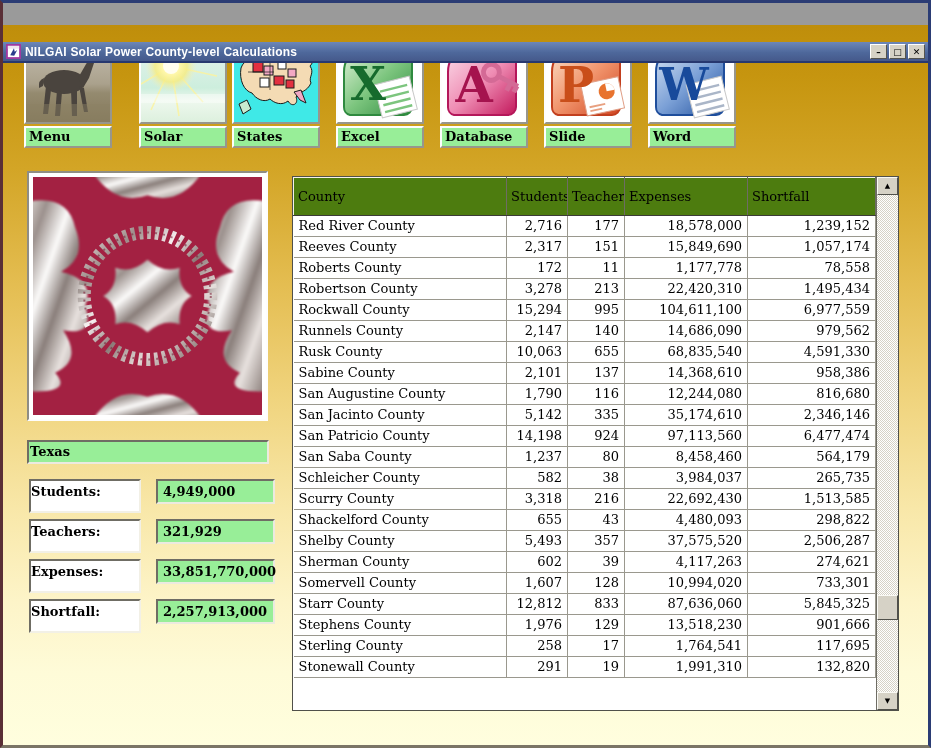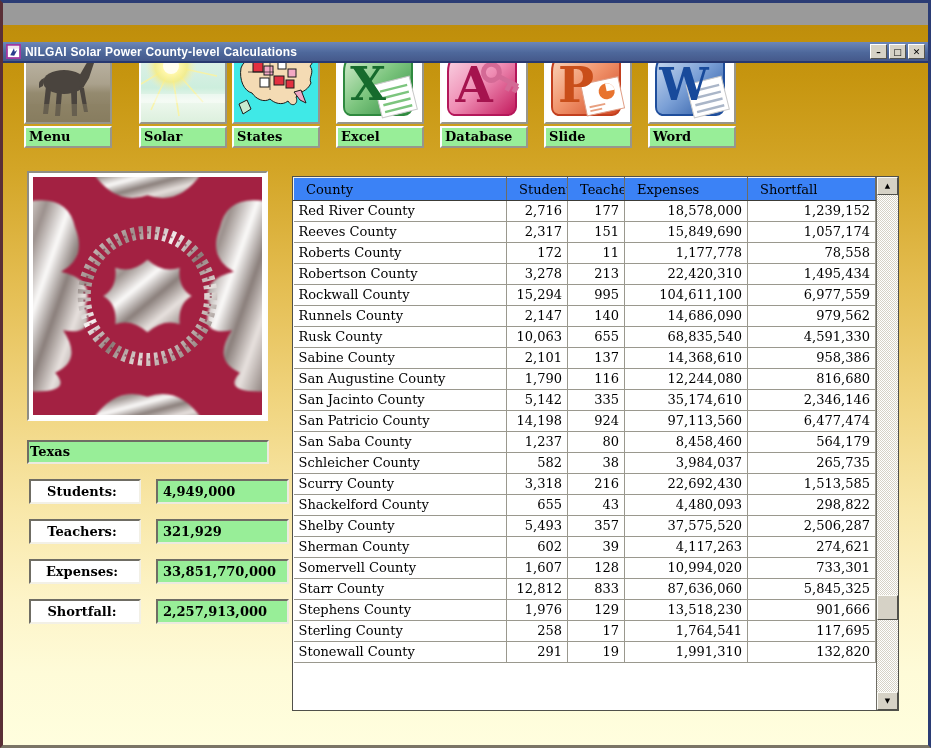--- a/index.html
+++ b/index.html
@@ -40,37 +40,37 @@
 
   
   .fractal-frame{position:absolute;left:24px;top:146px;width:241px;height:250px;
                  box-sizing:border-box;background:#fff;padding:4px;
                  border:2px solid;border-color:#8f8d84 #fdfdfd #fdfdfd #8f8d84;}
   .fractal-frame svg{display:block;width:100%;height:100%;}
   .state-name{position:absolute;left:24px;top:415px;width:242px;height:24px;
               box-sizing:border-box;background:#98ee98;
               border:2px solid;border-color:#6f6d64 #eceae0 #eceae0 #6f6d64;
               font:bold 13px "DejaVu Serif",serif;padding:2px 0 0 1px;}
-  .field-label{position:absolute;left:26px;width:112px;height:25px;box-sizing:border-box;
+  .field-label{position:absolute;left:26px;width:112px;height:34px;box-sizing:border-box;
                background:#fff;border:2px solid;border-color:#6f6d64 #f2f0e6 #f2f0e6 #6f6d64;
-               font:bold 13px "DejaVu Serif",serif;text-align:center;
+               font:bold 13px "DejaVu Serif",serif;text-align:left;
                padding:3px 6px 0 0;}
-  .field-value{position:absolute;left:153px;width:133px;height:25px;box-sizing:border-box;
+  .field-value{position:absolute;left:153px;width:119px;height:25px;box-sizing:border-box;
                background:#98ee98;border:2px solid;border-color:#6f6d64 #eceae0 #eceae0 #6f6d64;
                font:bold 13px "DejaVu Serif",serif;padding:3px 0 0 5px;white-space:nowrap;}
 
   
   .table-wrap{position:absolute;left:289px;top:151px;width:607px;height:535px;
               box-sizing:border-box;background:#fff;border:1px solid #50504a;
               display:flex;}
   .grid{flex:1;overflow:hidden;}
   table{border-collapse:collapse;table-layout:fixed;width:100%;
         font:13px "DejaVu Serif",serif;color:#000;}
-  th{background:#3b82f6;font-weight:normal;text-align:left;height:23px;
-     padding:0 12px;box-sizing:border-box;white-space:nowrap;overflow:hidden;
+  th{background:#4d7c0f;font-weight:normal;text-align:left;height:38px;
+     padding:0 4px;box-sizing:border-box;white-space:nowrap;overflow:hidden;
      border-right:1px solid #6e6c64;border-bottom:1px solid #3c3b36;
      border-top:1px solid #f4f2ea;}
   th:first-child{border-left:1px solid #f4f2ea;}
   td{height:20px;line-height:20px;padding:0 5px;box-sizing:border-box;
      white-space:nowrap;overflow:hidden;
      border-right:1px solid #9a988e;border-bottom:1px solid #9a988e;}
   td.num{text-align:right;}
 
   
   .vscroll{width:21px;flex:0 0 auto;position:relative;border-left:1px solid #6e6c64;

